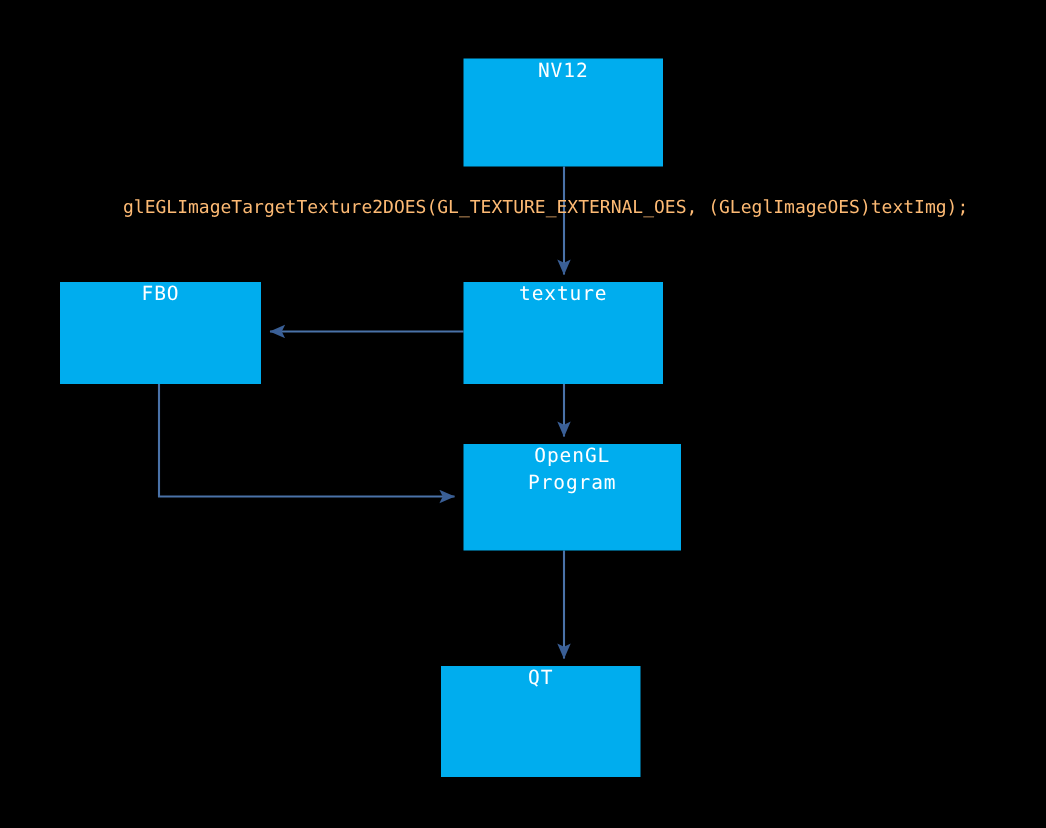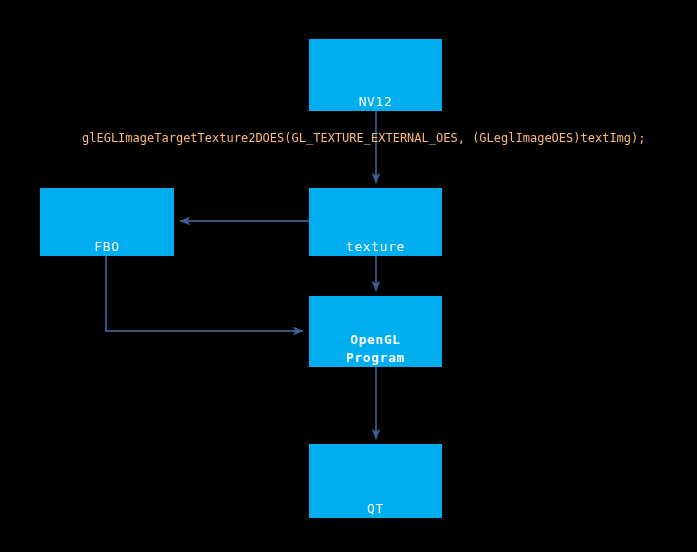--- a/index.html
+++ b/index.html
@@ -25,21 +25,21 @@
     width: 697px;
     height: 552px;
   }
   .node {
     position: absolute;
     background: #00ADEE;
     color: #ffffff;
     display: flex;
     flex-direction: column;
     align-items: center;
-    justify-content: flex-end;
+    justify-content: flex-start;
     font-family: "DejaVu Sans Mono", "Liberation Mono", monospace;
     font-size: 13px;
     line-height: 18px;
     letter-spacing: 0.6px;
     text-align: center;
     box-sizing: border-box;
     z-index: 3;
   }
   .node-line {
     display: block;
@@ -52,22 +52,22 @@
     font-size: 12px;
     line-height: 14px;
     white-space: pre;
     z-index: 4;
   }
 
   
   #node-nv12     { left: 309px; top: 39px;  width: 133px; height: 72px; }
   #node-fbo      { left: 40px;  top: 188px; width: 134px; height: 68px; }
   #node-texture  { left: 309px; top: 188px; width: 133px; height: 68px; }
-  #node-program  { left: 309px; top: 296px; width: 133px; height: 71px; font-weight: bold; }
-  #node-qt       { left: 309px; top: 444px; width: 133px; height: 74px; }
+  #node-program  { left: 309px; top: 296px; width: 145px; height: 71px; }
+  #node-qt       { left: 294px; top: 444px; width: 133px; height: 74px; }
 
   
   #label-teximage  { left: 82px;  top: 131px; }
   #label-sampler   { left: 458px; top: 270px; }
 </style>
 </head>
 <body>
 
 <div id="canvas">
 

